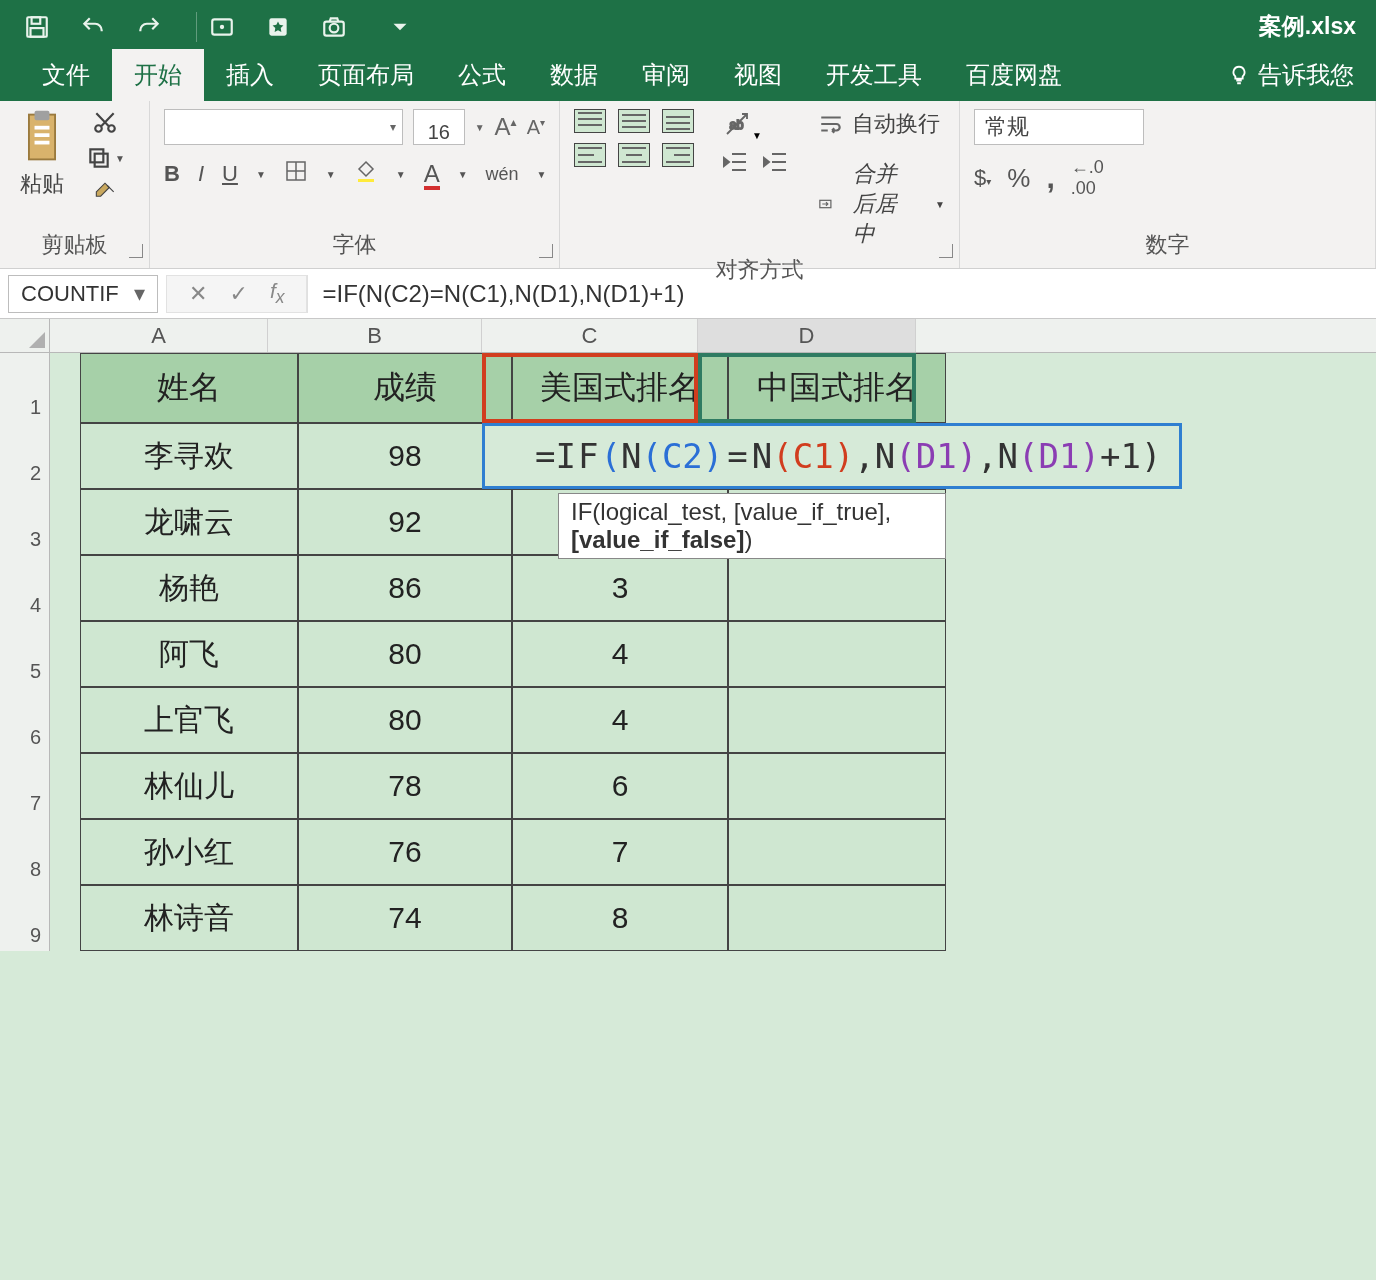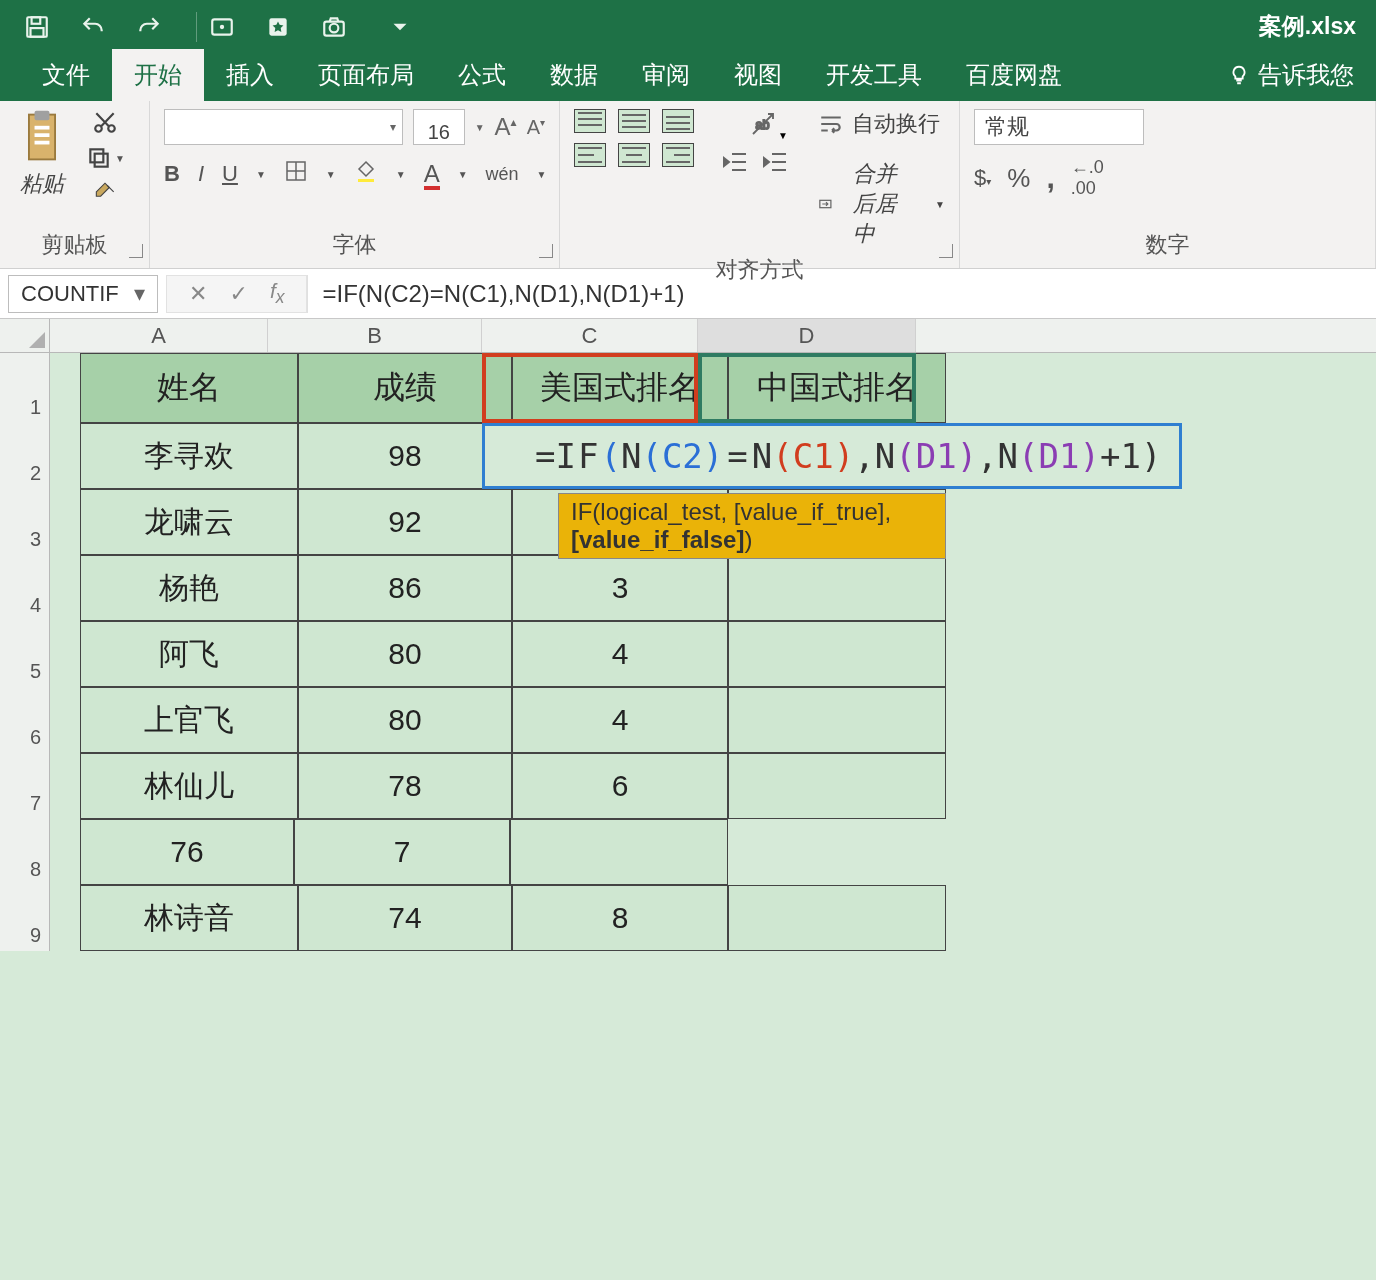--- a/index.html
+++ b/index.html
@@ -20,21 +20,21 @@
 
 
 .ribbon { background: #f3f2f1; height: 168px; display: flex; border-bottom: 1px solid #d0d0d0; }
 .rgroup { border-right: 1px solid #d8d8d8; padding: 8px 14px 0 14px; display: flex; flex-direction: column; position: relative; }
 .rgroup-body { flex: 1; display: flex; align-items: flex-start; gap: 10px; }
 .rgroup-label { text-align: center; font-size: 22px; color: #555; padding: 6px 0 8px 0; position: relative; }
 .rgroup-launcher { position: absolute; right: 6px; bottom: 10px; width: 14px; height: 14px; border: 1px solid #888; border-top: none; border-left: none; }
 .rbtn { display: flex; align-items: center; justify-content: center; color: #555; }
 .rbtn svg { display: block; }
 .paste-big { display: flex; flex-direction: column; align-items: center; width: 56px; }
-.paste-big .paste-text { font-size: 22px; color: #444; margin-top: 4px; font-style: italic; }
+.paste-big .paste-text { font-size: 22px; color: #444; margin-top: 4px; }
 .clip-col { display: flex; flex-direction: column; gap: 10px; justify-content: flex-start; margin-left: 6px; }
 .font-row { display: flex; gap: 10px; align-items: center; }
 .font-col { display: flex; flex-direction: column; gap: 14px; }
 .font-select { width: 240px; height: 36px; border: 1px solid #bdbdbd; background: #fff; display: flex; align-items: center; padding: 0 6px; }
 .font-select .dd { margin-left: auto; color: #666; font-size: 12px; }
 .size-select { width: 52px; height: 36px; border: 1px solid #bdbdbd; background: #fff; display: flex; align-items: flex-end; justify-content: center; font-size: 20px; color: #444; }
 .biub { display: flex; gap: 18px; align-items: center; font-size: 22px; color: #555; }
 .align-grid { display: grid; grid-template-columns: repeat(3, 32px); gap: 10px 12px; }
 .align-grid .cell { width: 32px; height: 24px; }
 .numfmt { width: 170px; height: 36px; border: 1px solid #bdbdbd; background: #fff; display: flex; align-items: center; padding: 0 10px; font-size: 22px; color: #444; }
@@ -63,26 +63,26 @@
 .datarow { display: flex; padding-left: 30px; }
 .cell { border: 1px solid #444; background: #cfe7d1; display: flex; align-items: center; justify-content: center; font-size: 30px; color: #222; }
 .hdrcell { background: #a6d0a8; font-size: 32px; }
 .colA { width: 218px; } .colB { width: 214px; } .colC { width: 216px; } .colD { width: 218px; }
 .hrow { height: 70px; } .drow { height: 66px; }
 
 .c1-outline { position: absolute; border: 4px solid #d13d1e; pointer-events:none; }
 .d1-outline { position: absolute; border: 4px solid #2f7b62; pointer-events:none; }
 .d2-editing { position:absolute; border: 3px solid #2f7fd1; background:#d6ead8; display:flex; align-items:center; justify-content:flex-start; padding-left:50px; font-family: Consolas, monospace; font-size: 34px; }
 .tok-fn{color:#333;} .tok-c2{color:#2b6fd6;} .tok-c1{color:#d13d1e;} .tok-d1{color:#8b3db3;}
-.tooltip { position:absolute; background:#eab308; border:1px solid #888; padding: 4px 12px; font-size: 24px; color:#333; font-family: "Segoe UI", Arial; }
+.tooltip { position:absolute; background:#ffffff; border:1px solid #888; padding: 4px 12px; font-size: 24px; color:#333; font-family: "Segoe UI", Arial; }
 .tooltip b{font-weight:700;}
 
 .wrap-text-row { display:flex; align-items:center; gap:8px; font-size:22px; color:#444; margin-bottom:10px;}
 .merge-row { display:flex; align-items:center; gap:20px; font-size:22px; color:#444;font-style:italic;}
-.align-extra-col{display:flex;flex-direction:column;gap:8px;margin-left:18px;align-items:flex-end;}
+.align-extra-col{display:flex;flex-direction:column;gap:8px;margin-left:18px;}
 .indent-row{display:flex;gap:14px;}
 .biub span{cursor:pointer;}
 </style>
 </head>
 <body>
 
 <div class="titlebar">
   <div class="tb-icon">
       <svg viewBox="0 0 24 24" fill="none" stroke="currentColor" stroke-width="2">
         <rect x="3" y="3" width="18" height="18" rx="1"></rect>
@@ -391,20 +391,21 @@
         <div class="cell colC">4</div>
         <div class="cell colD"></div>
       </div>
       <div class="datarow drow">
         <div class="cell colA">林仙儿</div>
         <div class="cell colB">78</div>
         <div class="cell colC">6</div>
         <div class="cell colD"></div>
       </div>
       <div class="datarow drow">
+        <div class="cell colA">孙小红</div>
         <div class="cell colB">76</div>
         <div class="cell colC">7</div>
         <div class="cell colD"></div>
       </div>
       <div class="datarow drow">
         <div class="cell colA">林诗音</div>
         <div class="cell colB">74</div>
         <div class="cell colC">8</div>
         <div class="cell colD"></div>
       </div>

